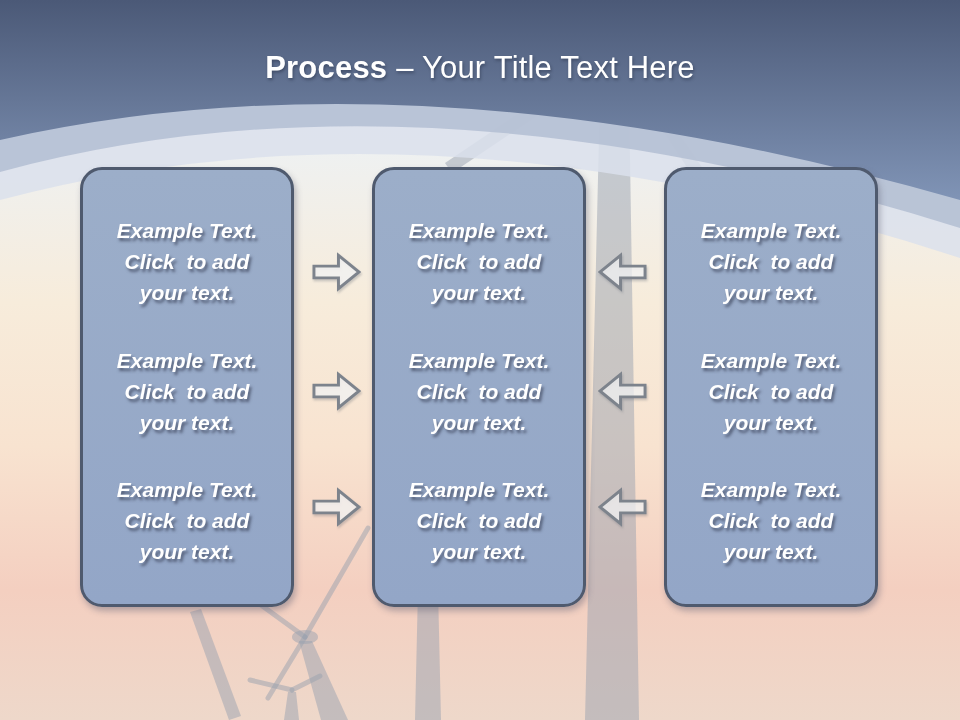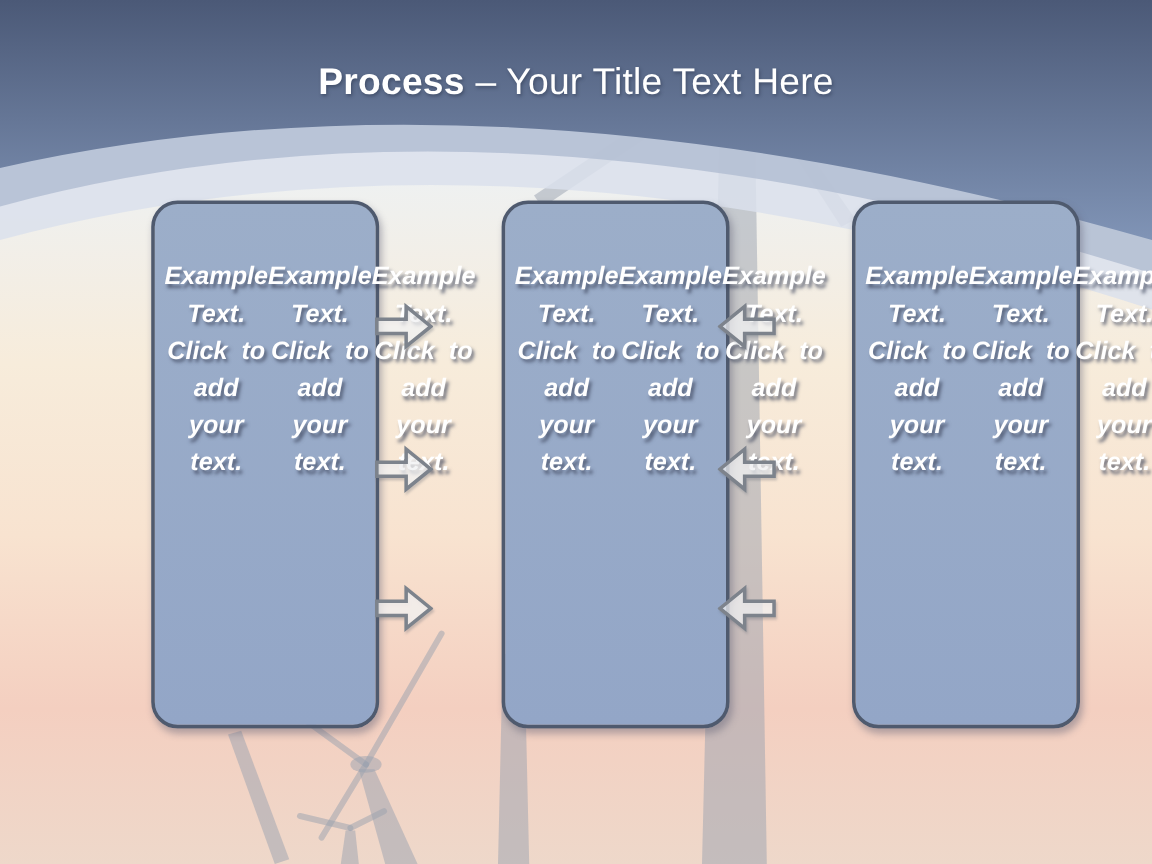--- a/index.html
+++ b/index.html
@@ -27,28 +27,27 @@
   .hdr-stop-a{stop-color:var(--header-top);}
   .hdr-stop-b{stop-color:var(--header-bottom);}
   .slide-title{
     position:absolute; left:0; top:50px; width:100%; margin:0;
     text-align:center; color:var(--text-color);
     font-size:31px; font-weight:400; letter-spacing:.2px;
     text-shadow:1px 2px 3px rgba(30,40,60,.45);
   }
   .slide-title .bold{font-weight:700; margin-right:9px;}
   .col{
-    position:absolute; top:167px; width:190px; height:440px;
+    position:absolute; top:167px; width:214px; height:440px;
     box-sizing:border-box;
     background:linear-gradient(180deg, var(--box-fill-light), var(--box-fill));
     border:3px solid var(--box-border); border-radius:22px;
     box-shadow:2px 4px 6px rgba(100,100,120,.45);
-    display:flex; flex-direction:row; justify-content:space-between;
+    display:flex; flex-direction:column; justify-content:space-between;
     padding:45px 8px 37px 8px;
-    margin-left:46px;
   }
   .col-left{left:80px;}
   .col-middle{left:372px;}
   .col-right{left:664px;}
   .tblock{
     color:var(--text-color); font-style:italic; font-weight:600;
     font-size:21px; line-height:31px; text-align:center;
     white-space:pre-wrap; cursor:text;
     text-shadow:2px 3px 3px rgba(62,70,92,.75);
   }

